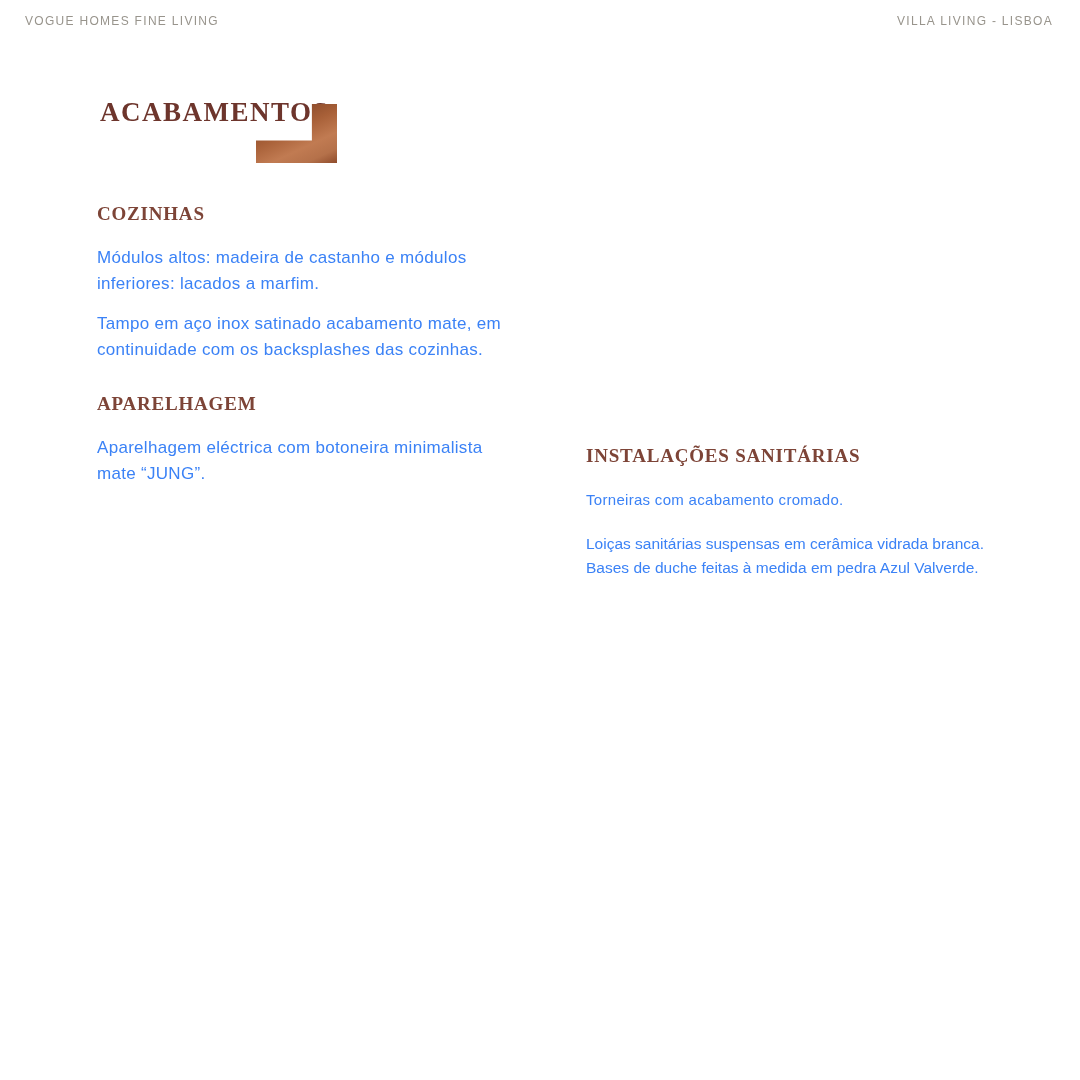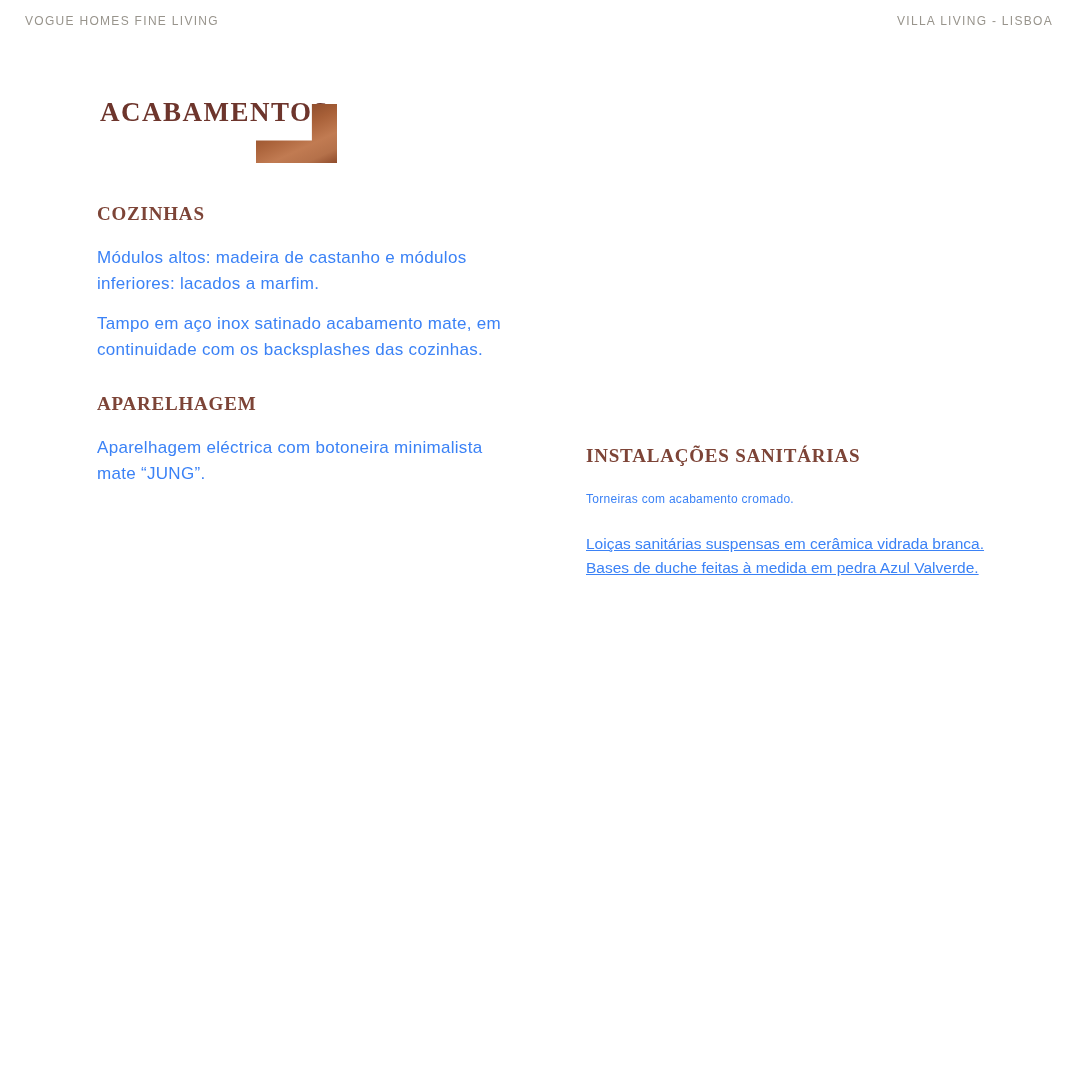--- a/index.html
+++ b/index.html
@@ -74,31 +74,30 @@
   .section-heading.later { margin-top: 30px; }
 
   .body-p {
     font-size: 17px;
     line-height: 26px;
     letter-spacing: 0.3px;
     color: #3b82f6;
     margin: 0 0 14px 0;
   }
   .col-right .body-p {
-    font-size: 12px;
+    font-size: 15px;
     line-height: 25px;
     margin-bottom: 12px;
   }
   .col-right .body-p.condensed {
     font-size: 15.5px;
     line-height: 24px;
     letter-spacing: 0px;
     margin-top: 20px;
     margin-bottom: 18px;
-    text-decoration: underline;
   }
 </style>
 </head>
 <body>
 
 <div class="page">
 
   <div class="top-header">
     <span>VOGUE HOMES FINE LIVING</span>
     <span>VILLA LIVING - LISBOA</span>

